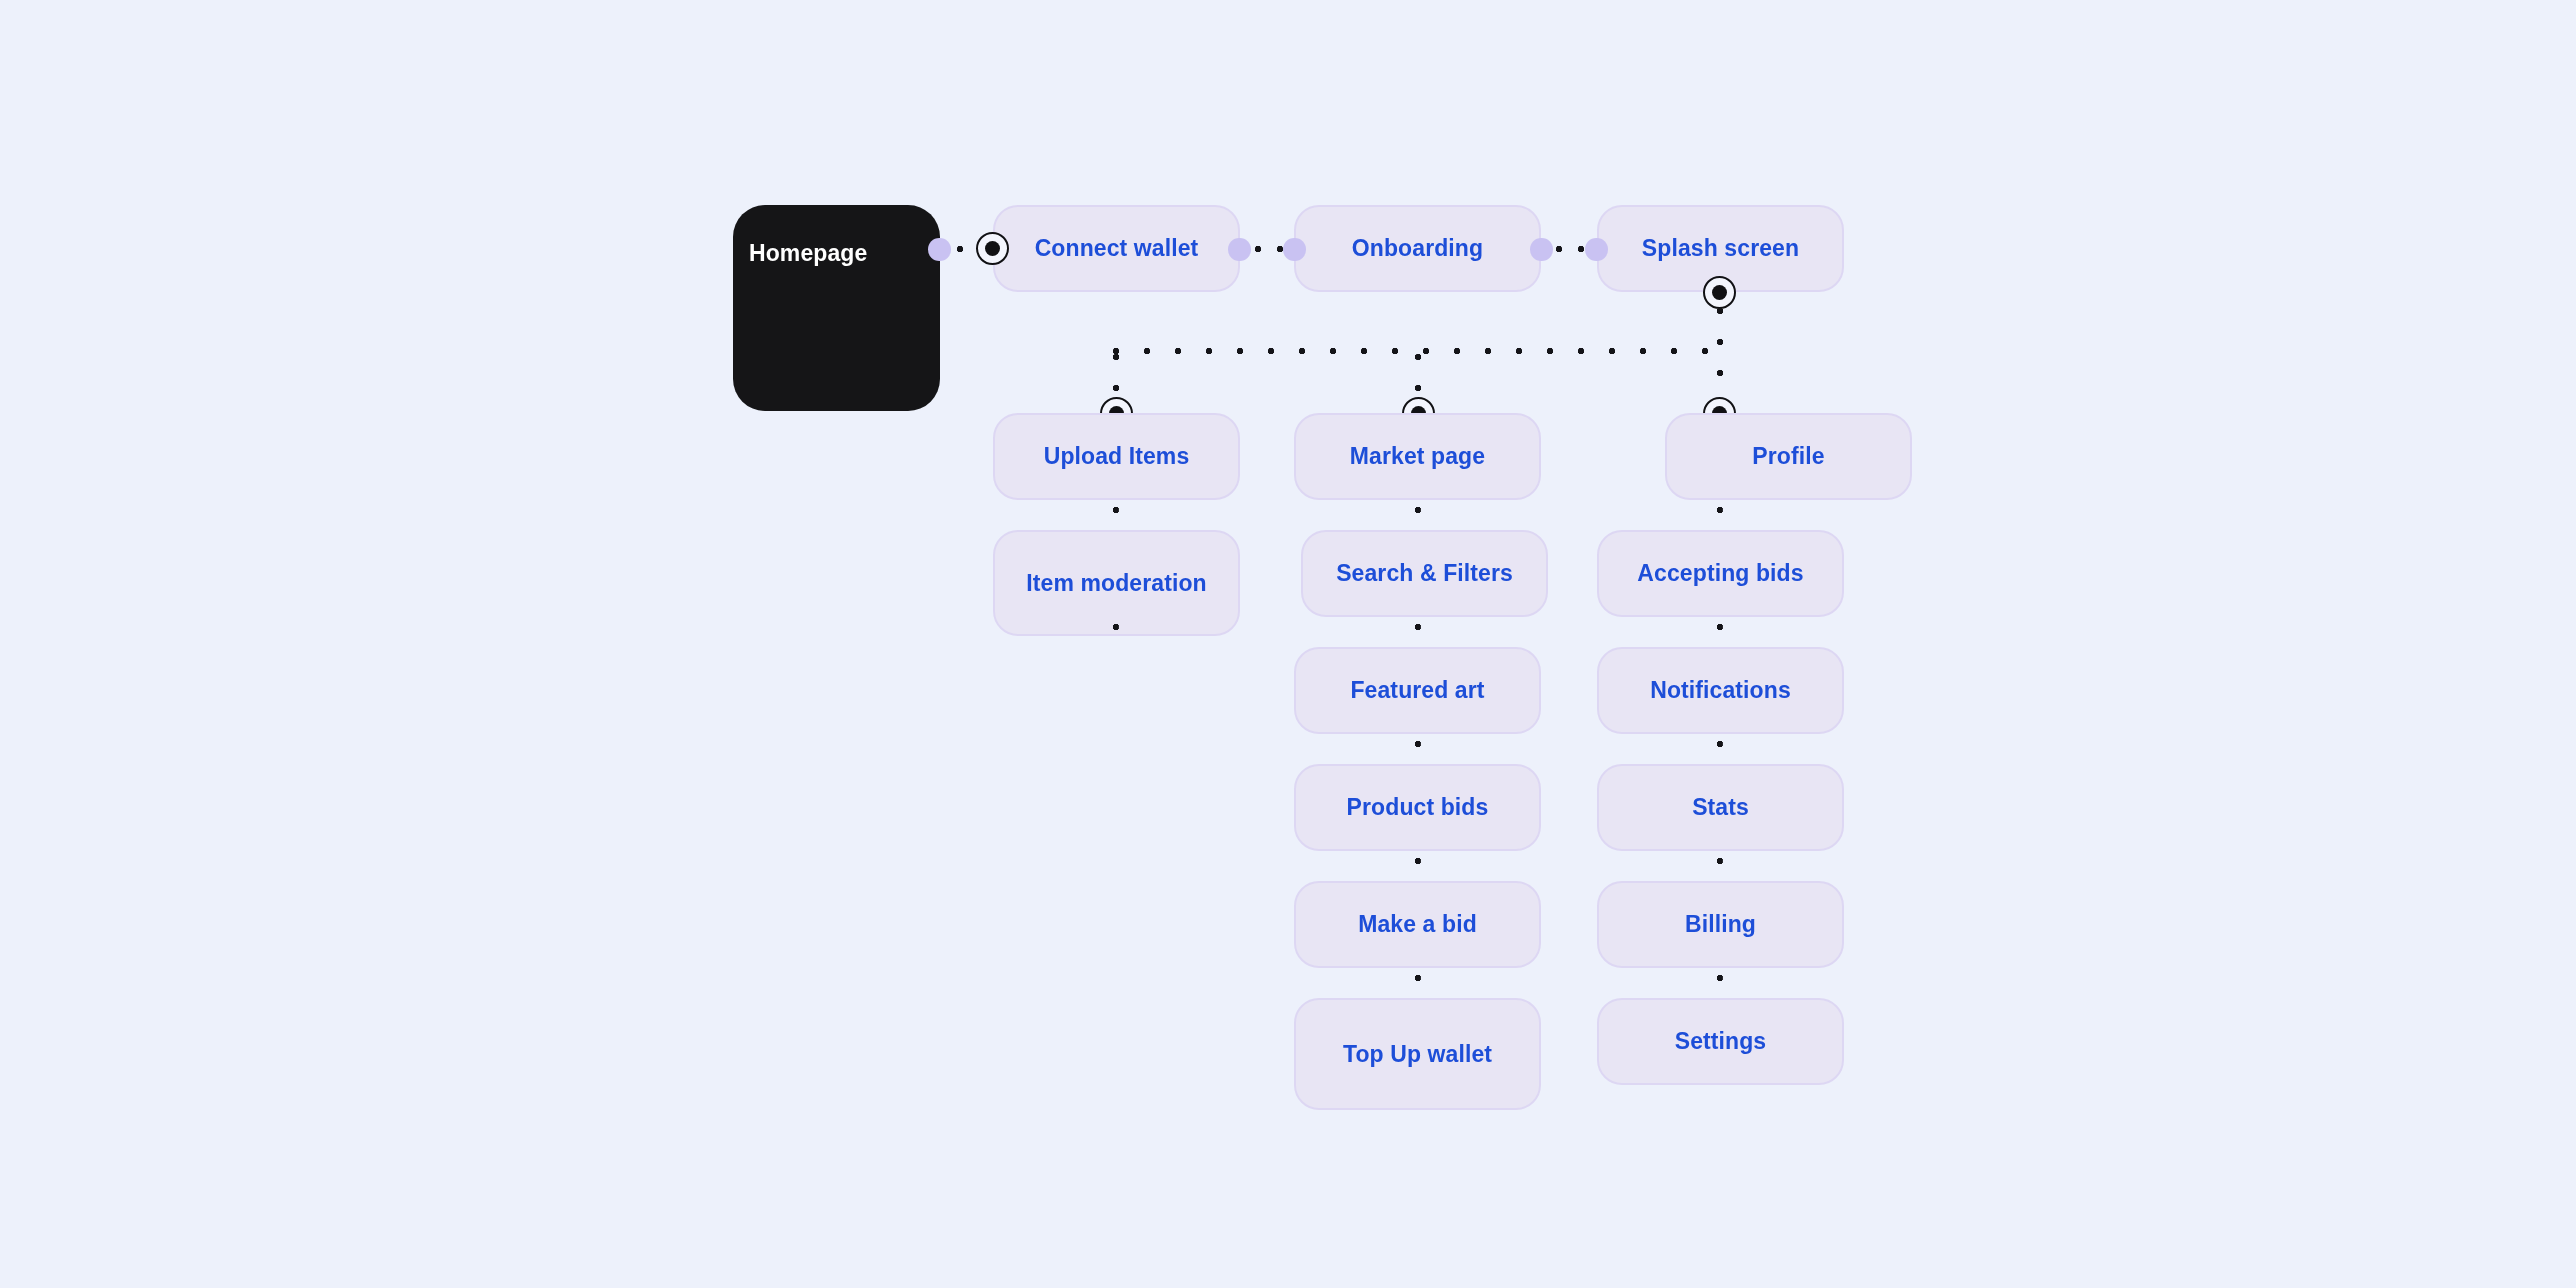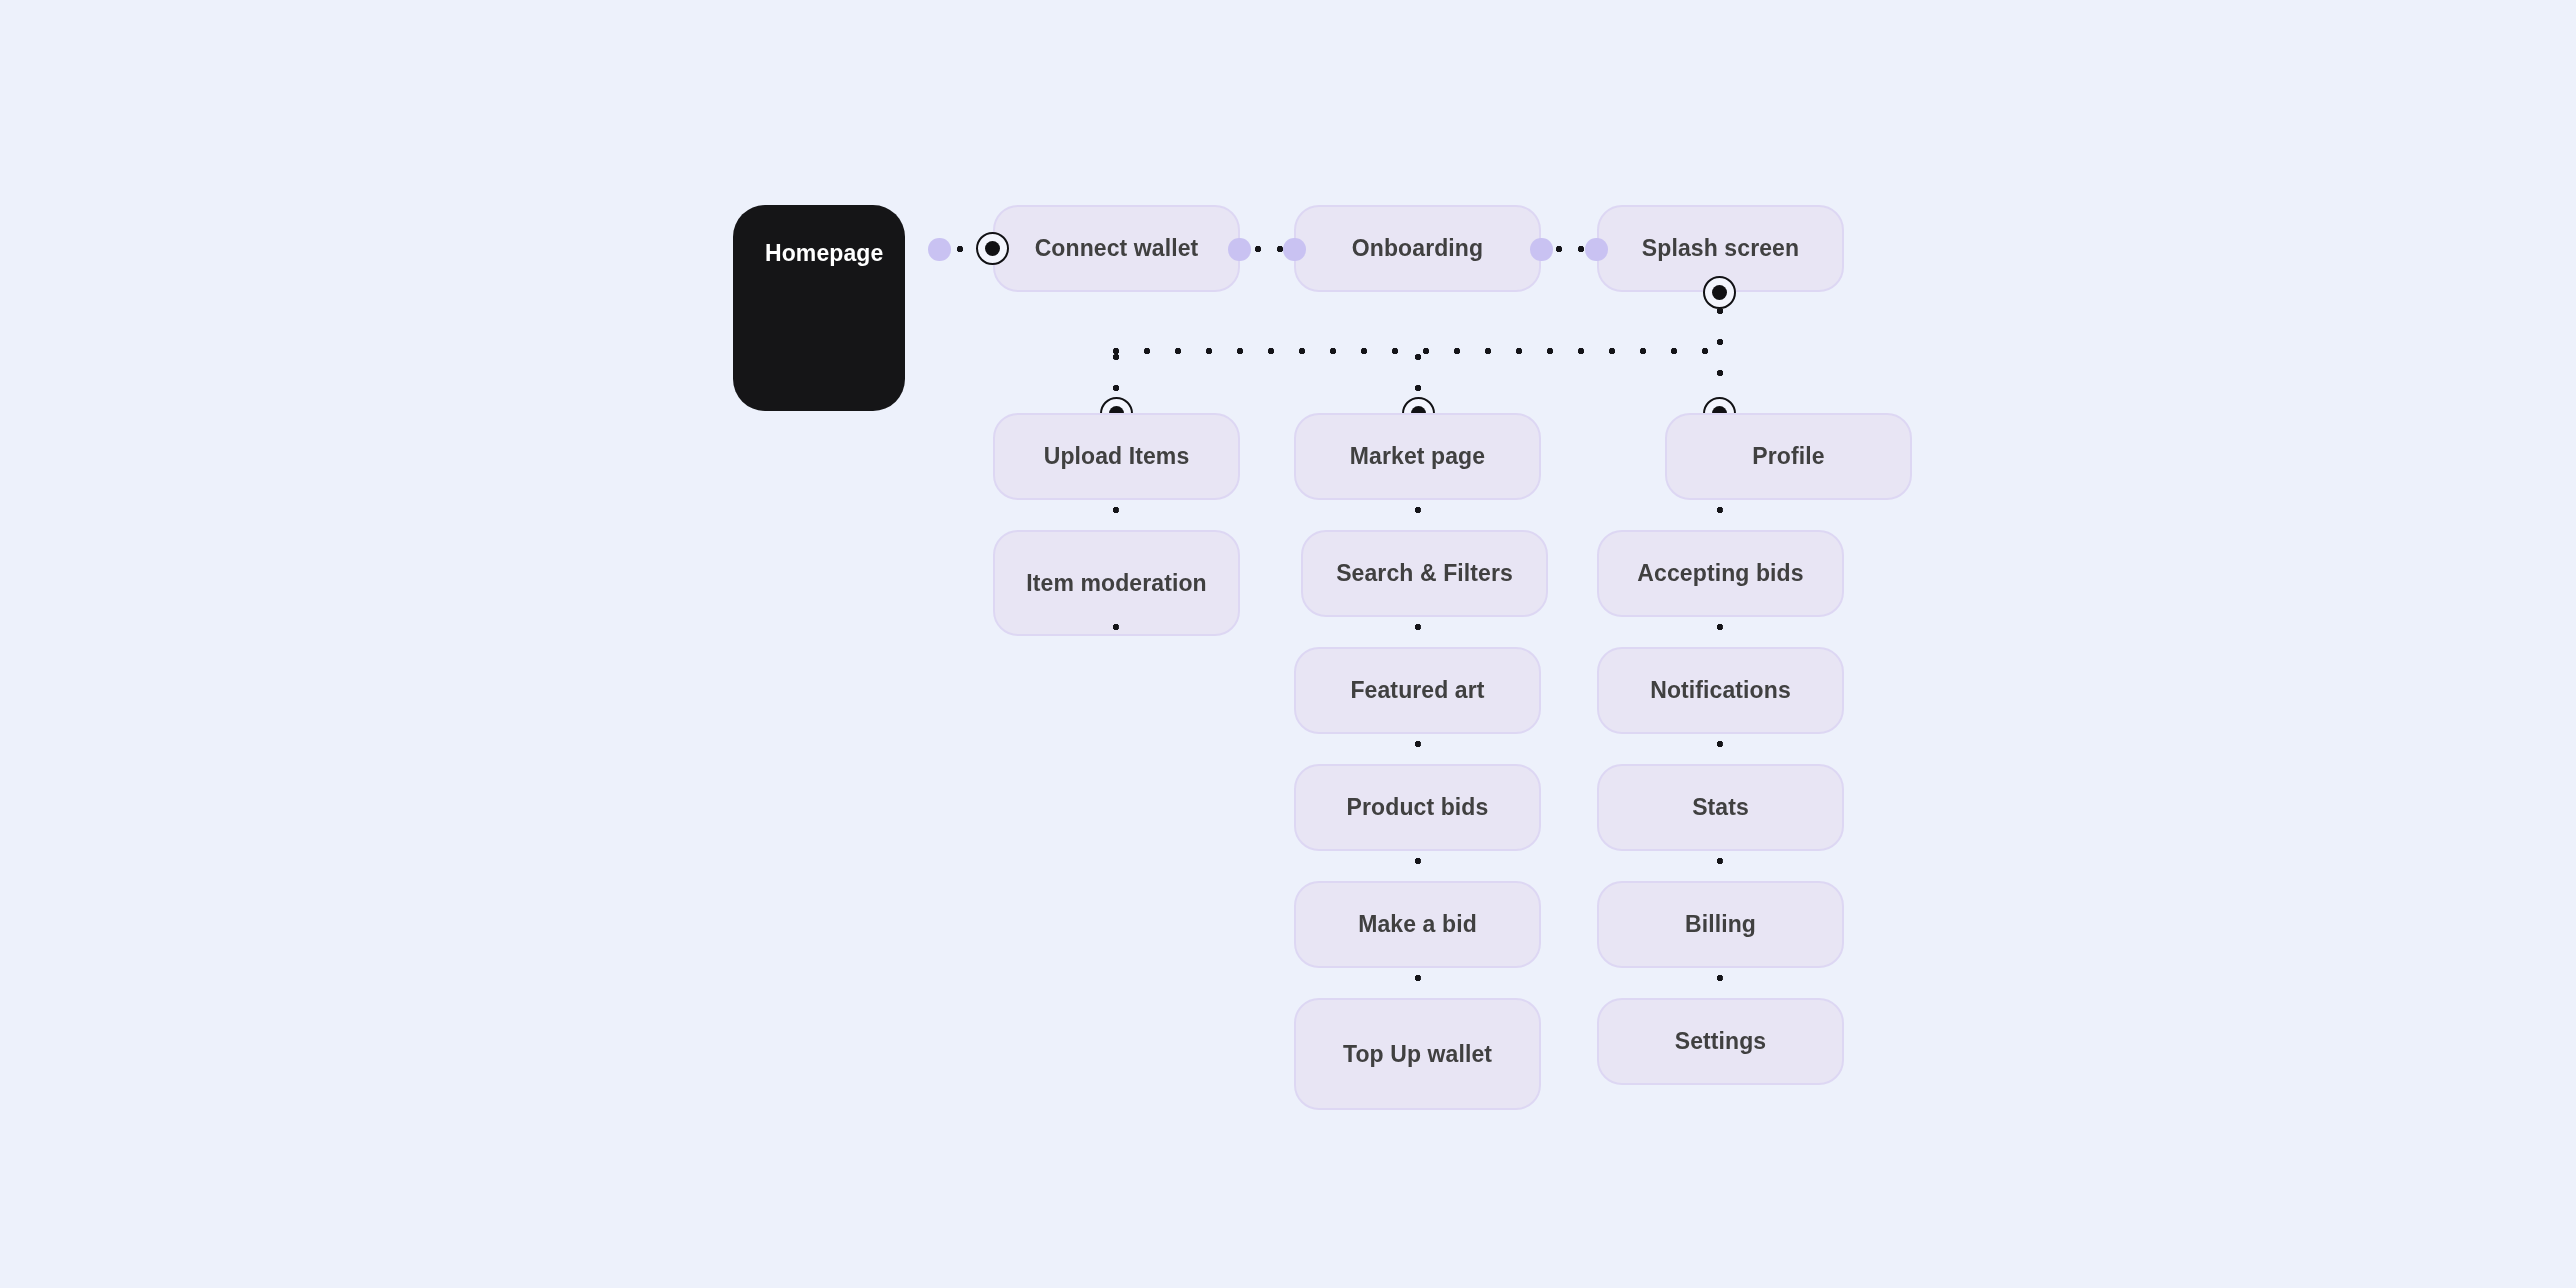--- a/index.html
+++ b/index.html
@@ -23,21 +23,21 @@
   
   .node {
     position: absolute;
     box-sizing: border-box;
     display: flex;
     align-items: center;
     justify-content: center;
     background: #e8e5f4;
     border: 2.7px solid #ddd7f3;
     border-radius: 25px;
-    color: #404040;
+    color: #1d4ed8;
     font-size: 23px;
     font-weight: 700;
     letter-spacing: 0.1px;
     white-space: nowrap;
   }
 
   
   .node.root {
     background: #151517;
     border: none;
@@ -95,21 +95,21 @@
   }
   .hlink.tight {
     background-size: 22px 5.9px;
   }
 </style>
 </head>
 <body>
 
 <div id="canvas">
 
-  <div class="node root" style="left:733px; top:205px; width:172px; height:206px;">
+  <div class="node root" style="left:733px; top:205px; width:207px; height:206px;padding-left:16px;">
     <span>Homepage</span>
   </div>
   <div class="port" style="left:928px; top:238px;"></div>
 
   <div class="hlink tight" style="left:957px; top:246px; width:33px;"></div>
 
   <div class="node" style="left:993px; top:205px; width:247px; height:87px;">
     <span>Connect wallet</span>
   </div>
   <div class="target" style="left:976px; top:232px;"></div>

